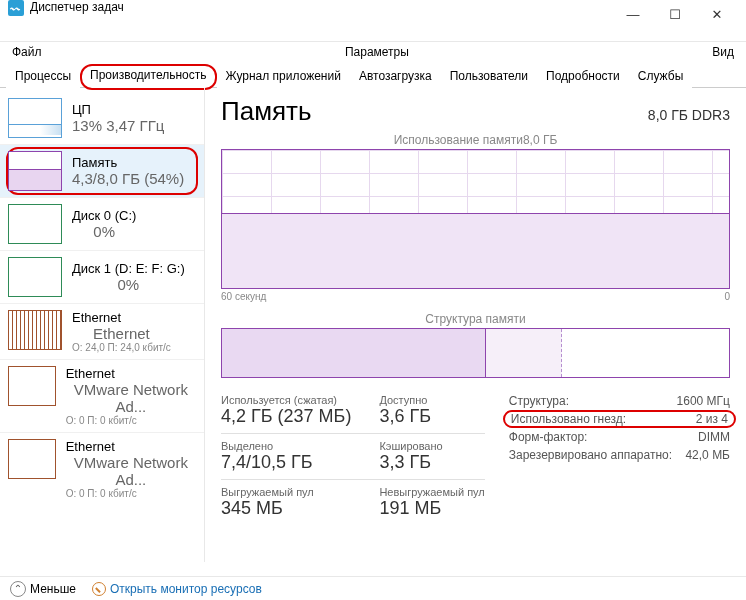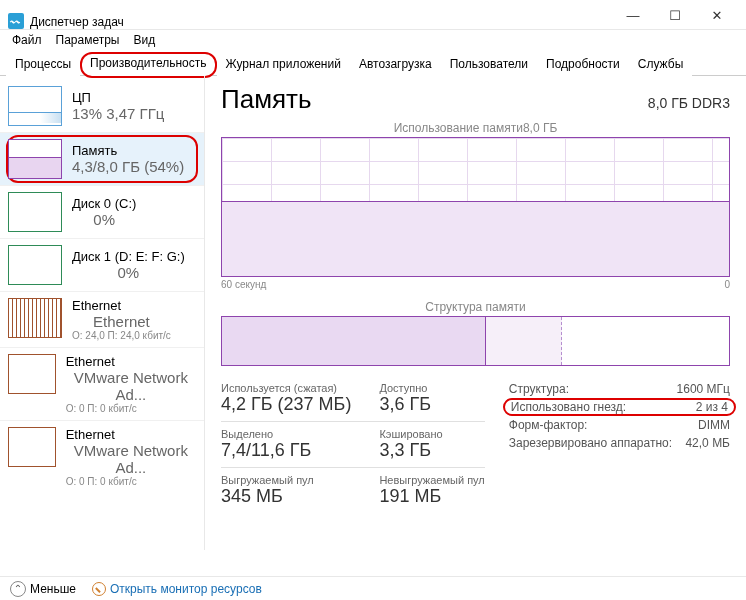--- a/index.html
+++ b/index.html
@@ -1,24 +1,24 @@
 <!DOCTYPE html>
 <html><head>
 <meta charset="utf-8">
 <style>
 * { box-sizing: border-box; margin: 0; padding: 0; font-family: "Segoe UI", Tahoma, sans-serif; }
 body { background: #fff; width: 746px; height: 600px; overflow: hidden; font-size: 12px; color: #000; }
 
-.titlebar { height: 30px; background: #fff; display: flex; align-items: flex-end; padding: 0 8px; border-bottom: 1px solid #e8e8e8; }
+.titlebar { height: 42px; background: #fff; display: flex; align-items: flex-start; padding: 0 8px; border-bottom: 1px solid #e8e8e8; }
 .titlebar .icon { width: 16px; height: 16px; background: #2a9fd6; margin-right: 6px; border-radius: 2px; position: relative; }
 .titlebar .icon::before { content: "〰"; color: #fff; font-size: 10px; position: absolute; left: 2px; top: 0; }
 .titlebar .title { flex: 1; font-size: 12px; color: #000; }
 .titlebar .winbtn { width: 42px; height: 28px; display: flex; align-items: center; justify-content: center; font-size: 13px; cursor: default; color: #333; }
 
-.menubar { height: 20px; padding: 0 6px; display: flex; gap: 2px; align-items: center; }
+.menubar { height: 20px; padding: 0 6px; display: flex; gap: 2px; align-items: center; justify-content: space-between; }
 .menubar span { padding: 2px 6px; font-size: 12px; cursor: default; }
 
 .tabs { display: flex; padding: 0 6px; margin-top: 2px; border-bottom: 1px solid #ccc; min-height: 24px; }
 .tab { padding: 4px 8px; font-size: 12px; cursor: default; border: 1px solid transparent; margin-bottom: -1px; background: #fff; }
 .tab.active { border: 1px solid #ccc; border-bottom-color: #fff; }
 .tab.highlight { border: 2.5px solid #d00; border-radius: 12px; padding: 2px 8px; margin-bottom: -3px; }
 
 .subtabs-wrap { display: flex; flex-direction: column; gap: 2px; }
 .subtabs-row { display: flex; }
 
@@ -209,21 +209,21 @@
           <div class="stat-label">Используется (сжатая)</div>
           <div class="stat-value">4,2 ГБ (237 МБ)</div>
         </div>
         <div class="stat-block">
           <div class="stat-label">Доступно</div>
           <div class="stat-value">3,6 ГБ</div>
         </div>
         <div class="stats-divider"></div>
         <div class="stat-block">
           <div class="stat-label">Выделено</div>
-          <div class="stat-value">7,4/11,6 ГБ</div>
+          <div class="stat-value">7,4/10,5 ГБ</div>
         </div>
         <div class="stat-block">
           <div class="stat-label">Кэшировано</div>
           <div class="stat-value">3,3 ГБ</div>
         </div>
         <div class="stats-divider"></div>
         <div class="stat-block">
           <div class="stat-label">Выгружаемый пул</div>
           <div class="stat-value">345 МБ</div>
         </div>

